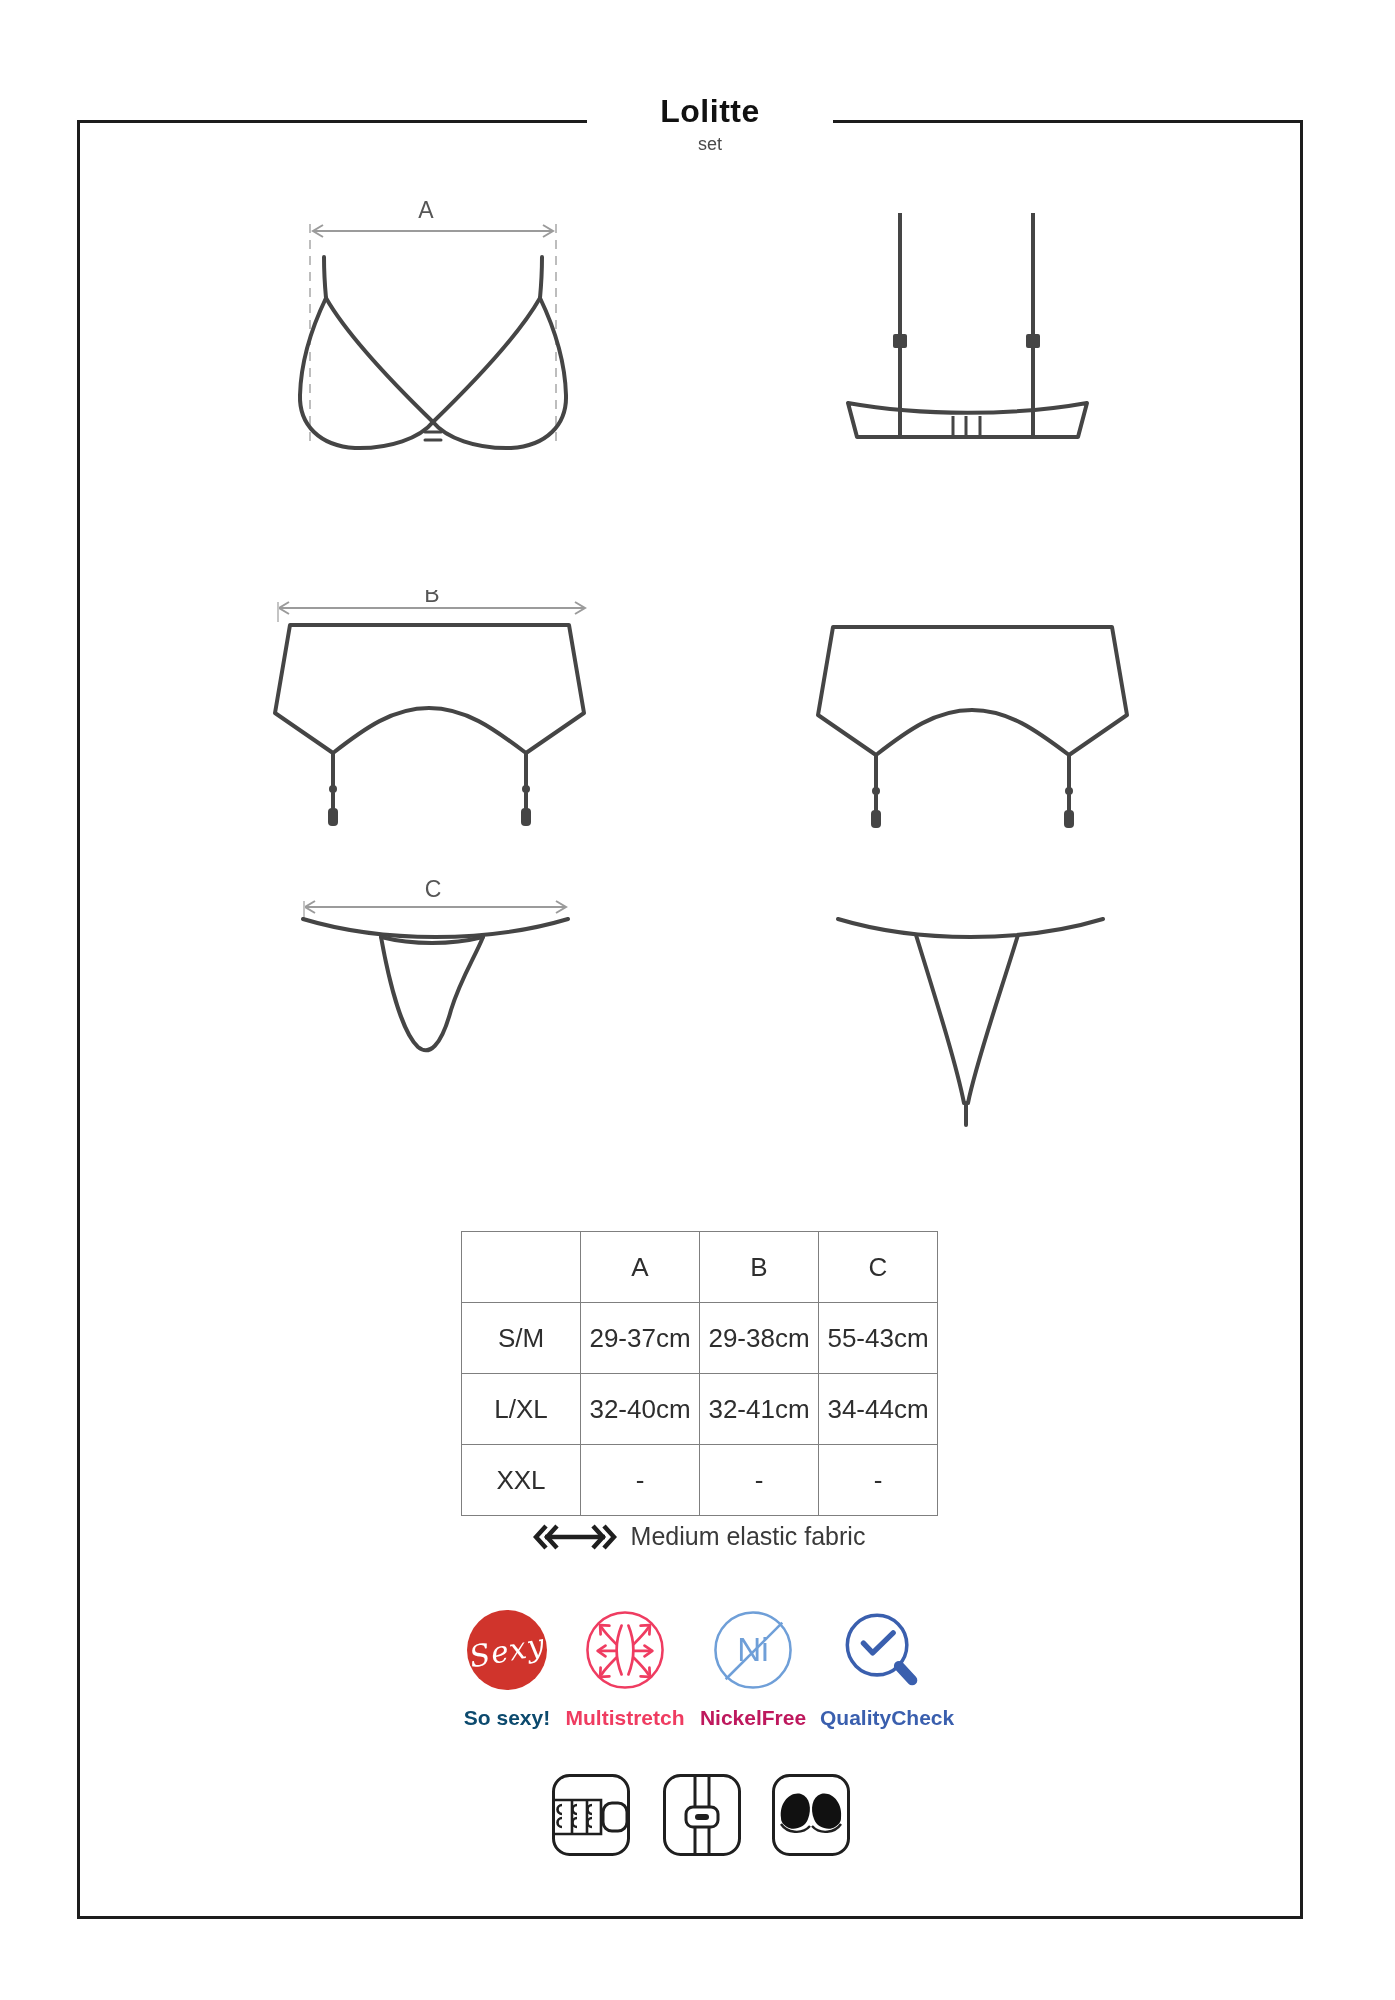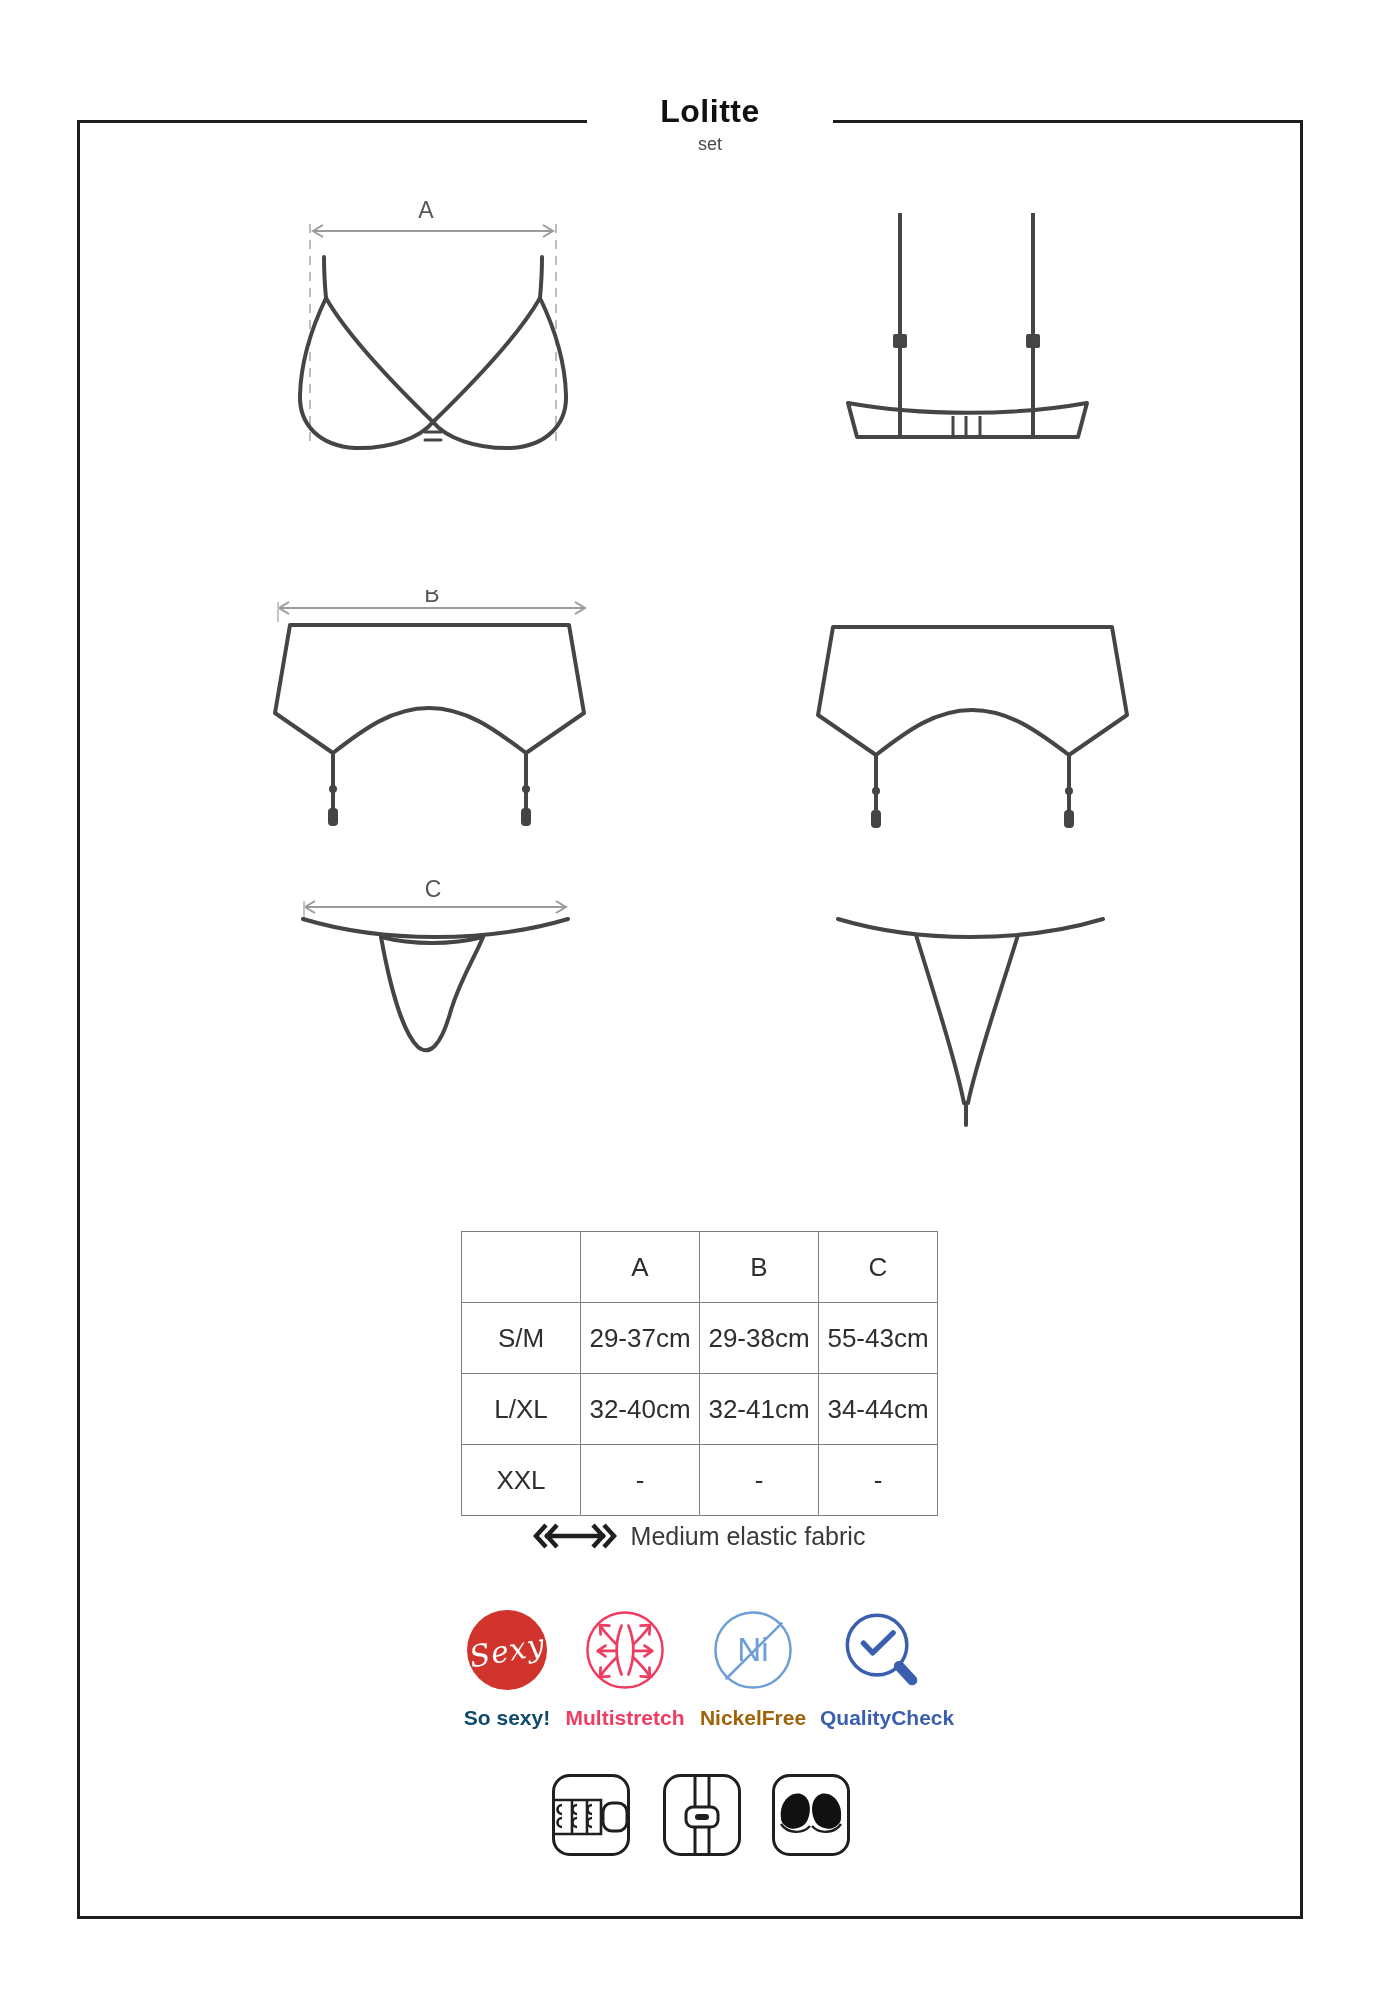--- a/index.html
+++ b/index.html
@@ -30,39 +30,39 @@
     border-collapse:collapse; table-layout:fixed;
   }
   .size-table th, .size-table td {
     border:1px solid #7f7f7f; width:118px; height:70px;
     text-align:center; vertical-align:middle;
     font-size:26px; font-weight:400; color:#2e2e2e; padding:0;
   }
 
   .fabric-note {
     position:absolute; left:461px; top:1522px; width:476px; z-index:2;
-    display:flex; align-items:flex-start; justify-content:center; gap:14px;
+    display:flex; align-items:center; justify-content:center; gap:14px;
   }
   .fabric-note span { font-size:25px; color:#3a3a3a; }
 
   .badges { position:absolute; left:0; top:1610px; width:1395px; z-index:2; }
   .badge { position:absolute; width:120px; text-align:center; }
   .badge .circ { display:block; margin:0 auto; }
   .badge-label { display:block; margin-top:16px; font-size:21px; font-weight:700; }
   .badge-sexy-circle {
     width:80px; height:80px; border-radius:50%; background:#d0342c;
     margin:0 auto; display:flex; align-items:center; justify-content:center;
   }
   .badge-sexy-circle span {
     color:#fff; font-family:"DejaVu Serif", serif; font-style:italic;
     font-size:30px; transform:rotate(-10deg); letter-spacing:1px;
   }
   .lbl-sexy   { color:#0c4a6e; }
   .lbl-multi  { color:#ef3c61; }
-  .lbl-nickel { color:#a16207; }
+  .lbl-nickel { color:#be185d; }
   .lbl-quality{ color:#3a5fae; }
 
   .feature-icons { position:absolute; left:0; top:1773px; width:1395px; z-index:2; }
   .feature-icons svg { position:absolute; }
 </style>
 </head>
 <body>
 
 <div class="page-border"></div>
 

